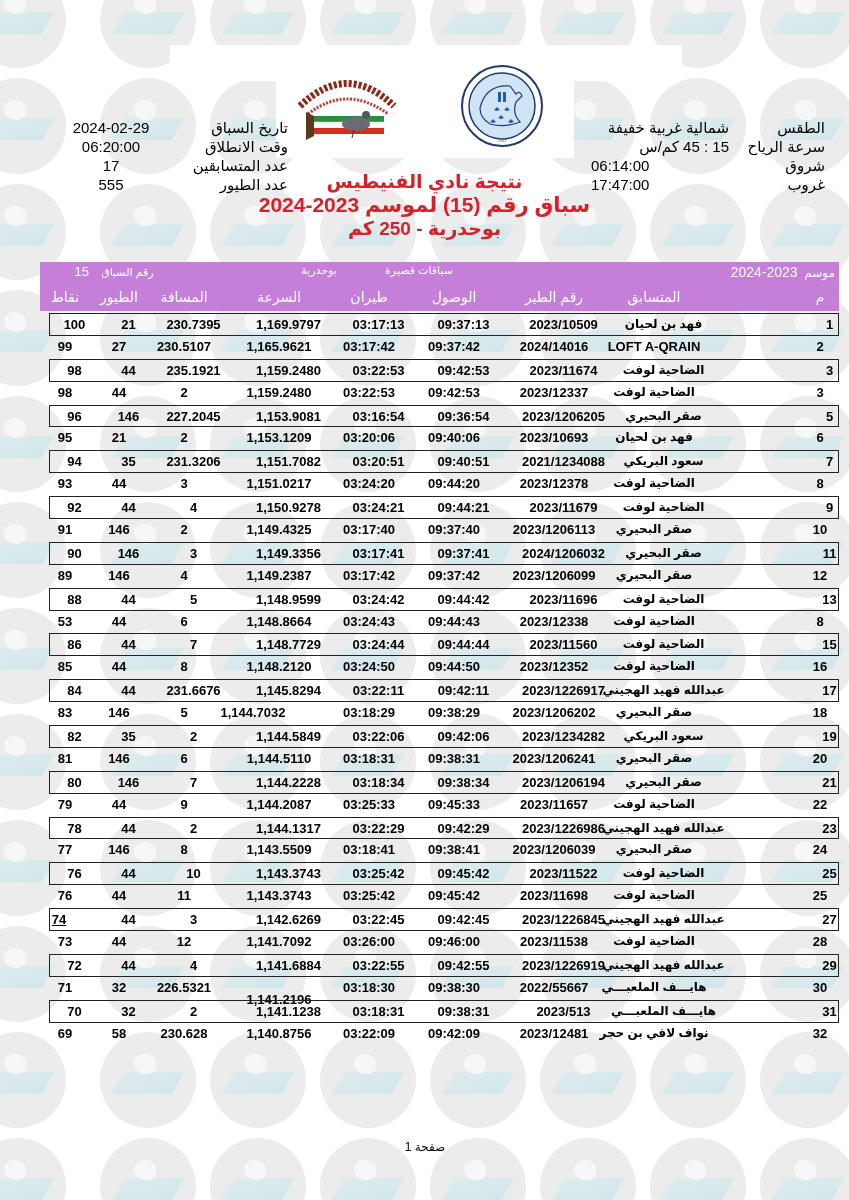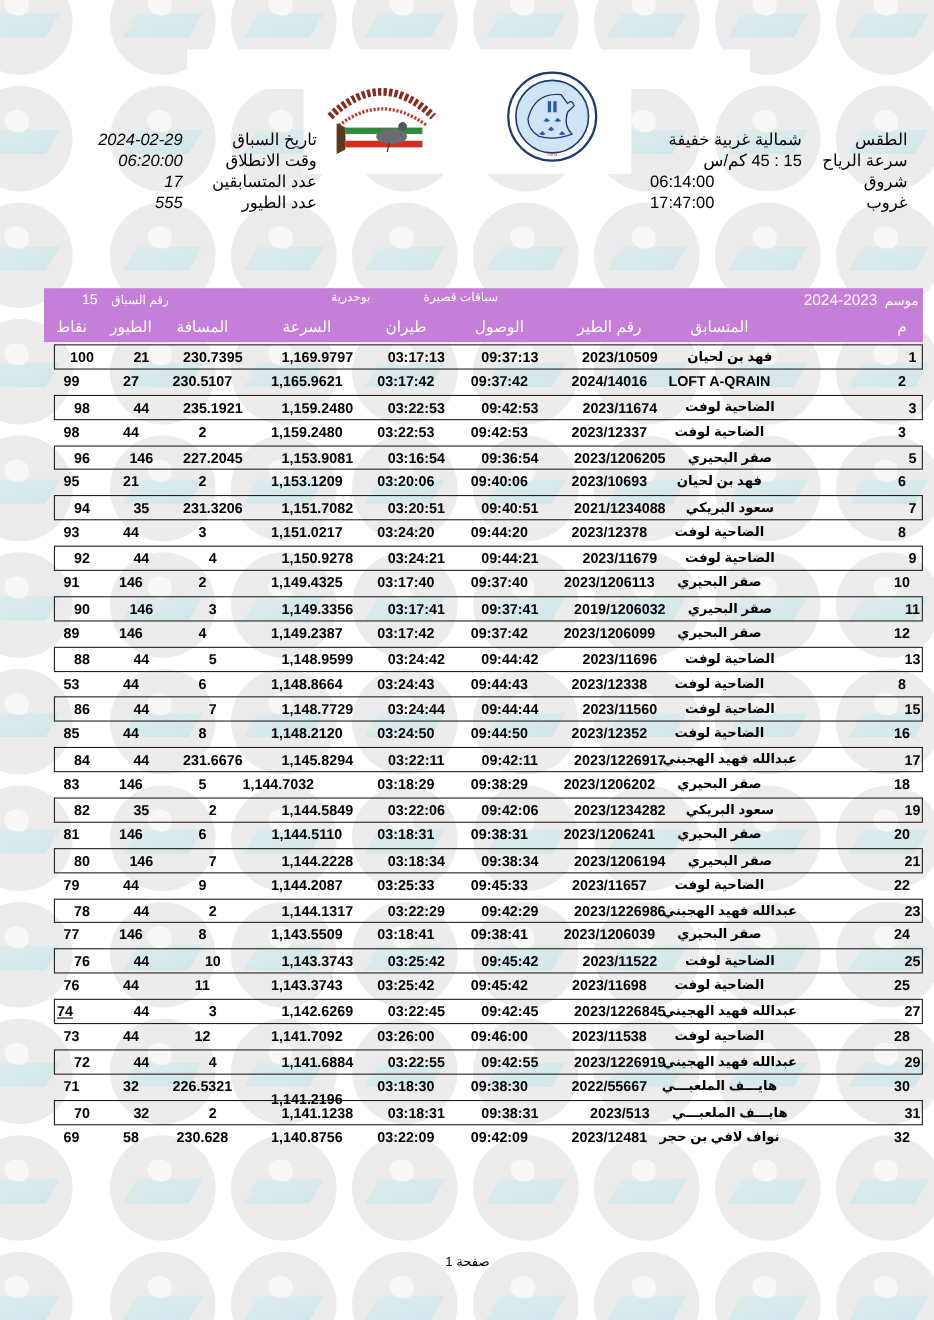--- a/index.html
+++ b/index.html
@@ -26,21 +26,21 @@
     background: #f7f7f7; border-radius: 50% 50% 40% 60%;
   }
   .content { position: absolute; inset: 0; z-index: 1; }
 
   .white-box { position: absolute; background: #fff; }
 
   .info-block { position: absolute; font-size: 15px; line-height: 19px; }
   .info-row { display: flex; direction: rtl; white-space: nowrap; }
   .info-left { left: 48px; top: 118px; width: 240px; }
   .info-left .lbl { width: 118px; text-align: right; }
-  .info-left .val { width: 110px; text-align: right; padding-right: 4px; font-style: italic; }
+  .info-left .val { width: 110px; text-align: center; padding-right: 4px; }
   .info-right { left: 560px; top: 118px; width: 265px; }
   .info-right .lbl { width: 92px; text-align: right; }
   .info-right .val { width: 170px; text-align: left; padding-left: 28px; box-sizing: border-box; direction: ltr; }
   .info-right .val.ar { direction: rtl; text-align: right; padding-left: 0; padding-right: 4px; }
 
   .logo-area { position: absolute; left: 276px; top: 56px; width: 298px; height: 102px; background: #fff; }
   .logo-kuwait { position: absolute; left: 16px; top: 10px; width: 110px; height: 82px; }
   .logo-fed { position: absolute; left: 184px; top: 8px; width: 84px; height: 84px; }
 
   .title-block {
@@ -236,20 +236,25 @@
     <div class="info-row">
       <span class="lbl">شروق</span>
       <span class="val">06:14:00</span>
     </div>
     <div class="info-row">
       <span class="lbl">غروب</span>
       <span class="val">17:47:00</span>
     </div>
   </div>
 
+  <div class="title-block">
+    <div class="t1">نتيجة نادي الفنيطيس</div>
+    <div class="t2">سباق رقم (15) لموسم 2023-2024</div>
+    <div class="t3">بوحدرية - 250 كم</div>
+  </div>
 
   <div class="header-bar">
     <div class="hb-row1">
       <span class="hcell" style="right:4px; width:150px; text-align:right; font-size:12px;">
         <span>موسم</span>&nbsp;
         <span style="font-size:14px;">2023-2024</span>
       </span>
       <span class="hcell" style="right:360px; width:120px;">سباقات قصيرة</span>
       <span class="hcell" style="right:460px; width:120px;">بوحدرية</span>
       <span class="hcell" style="right:660px; width:130px;">
@@ -377,21 +382,21 @@
         <span class="cell" style="right: 335px; width: 100px;">09:37:40</span>
         <span class="cell" style="right: 425px; width: 90px;">03:17:40</span>
         <span class="cell" style="right: 505px; width: 110px;">1,149.4325</span>
         <span class="cell" style="right: 605px; width: 100px;">2</span>
         <span class="cell" style="right: 690px; width: 60px;">146</span>
         <span class="cell" style="right: 750px; width: 48px;">91</span>
       </div>
       <div class="row boxed">
         <span class="cell" style="right: -6.5px; width: 30px;">11</span>
         <span class="cell name" style="right: 99.5px; width: 150px;">صقر البحيري</span>
-        <span class="cell" style="right: 214.5px; width: 120px;">2019/1206032</span>
+        <span class="cell" style="right: 214.5px; width: 120px;">2024/1206032</span>
         <span class="cell" style="right: 324.5px; width: 100px;">09:37:41</span>
         <span class="cell" style="right: 414.5px; width: 90px;">03:17:41</span>
         <span class="cell" style="right: 494.5px; width: 110px;">1,149.3356</span>
         <span class="cell" style="right: 594.5px; width: 100px;">3</span>
         <span class="cell" style="right: 679.5px; width: 60px;">146</span>
         <span class="cell" style="right: 739.5px; width: 48px;">90</span>
       </div>
       <div class="row">
         <span class="cell" style="right: 4px; width: 30px;">12</span>
         <span class="cell name" style="right: 110px; width: 150px;">صقر البحيري</span>

